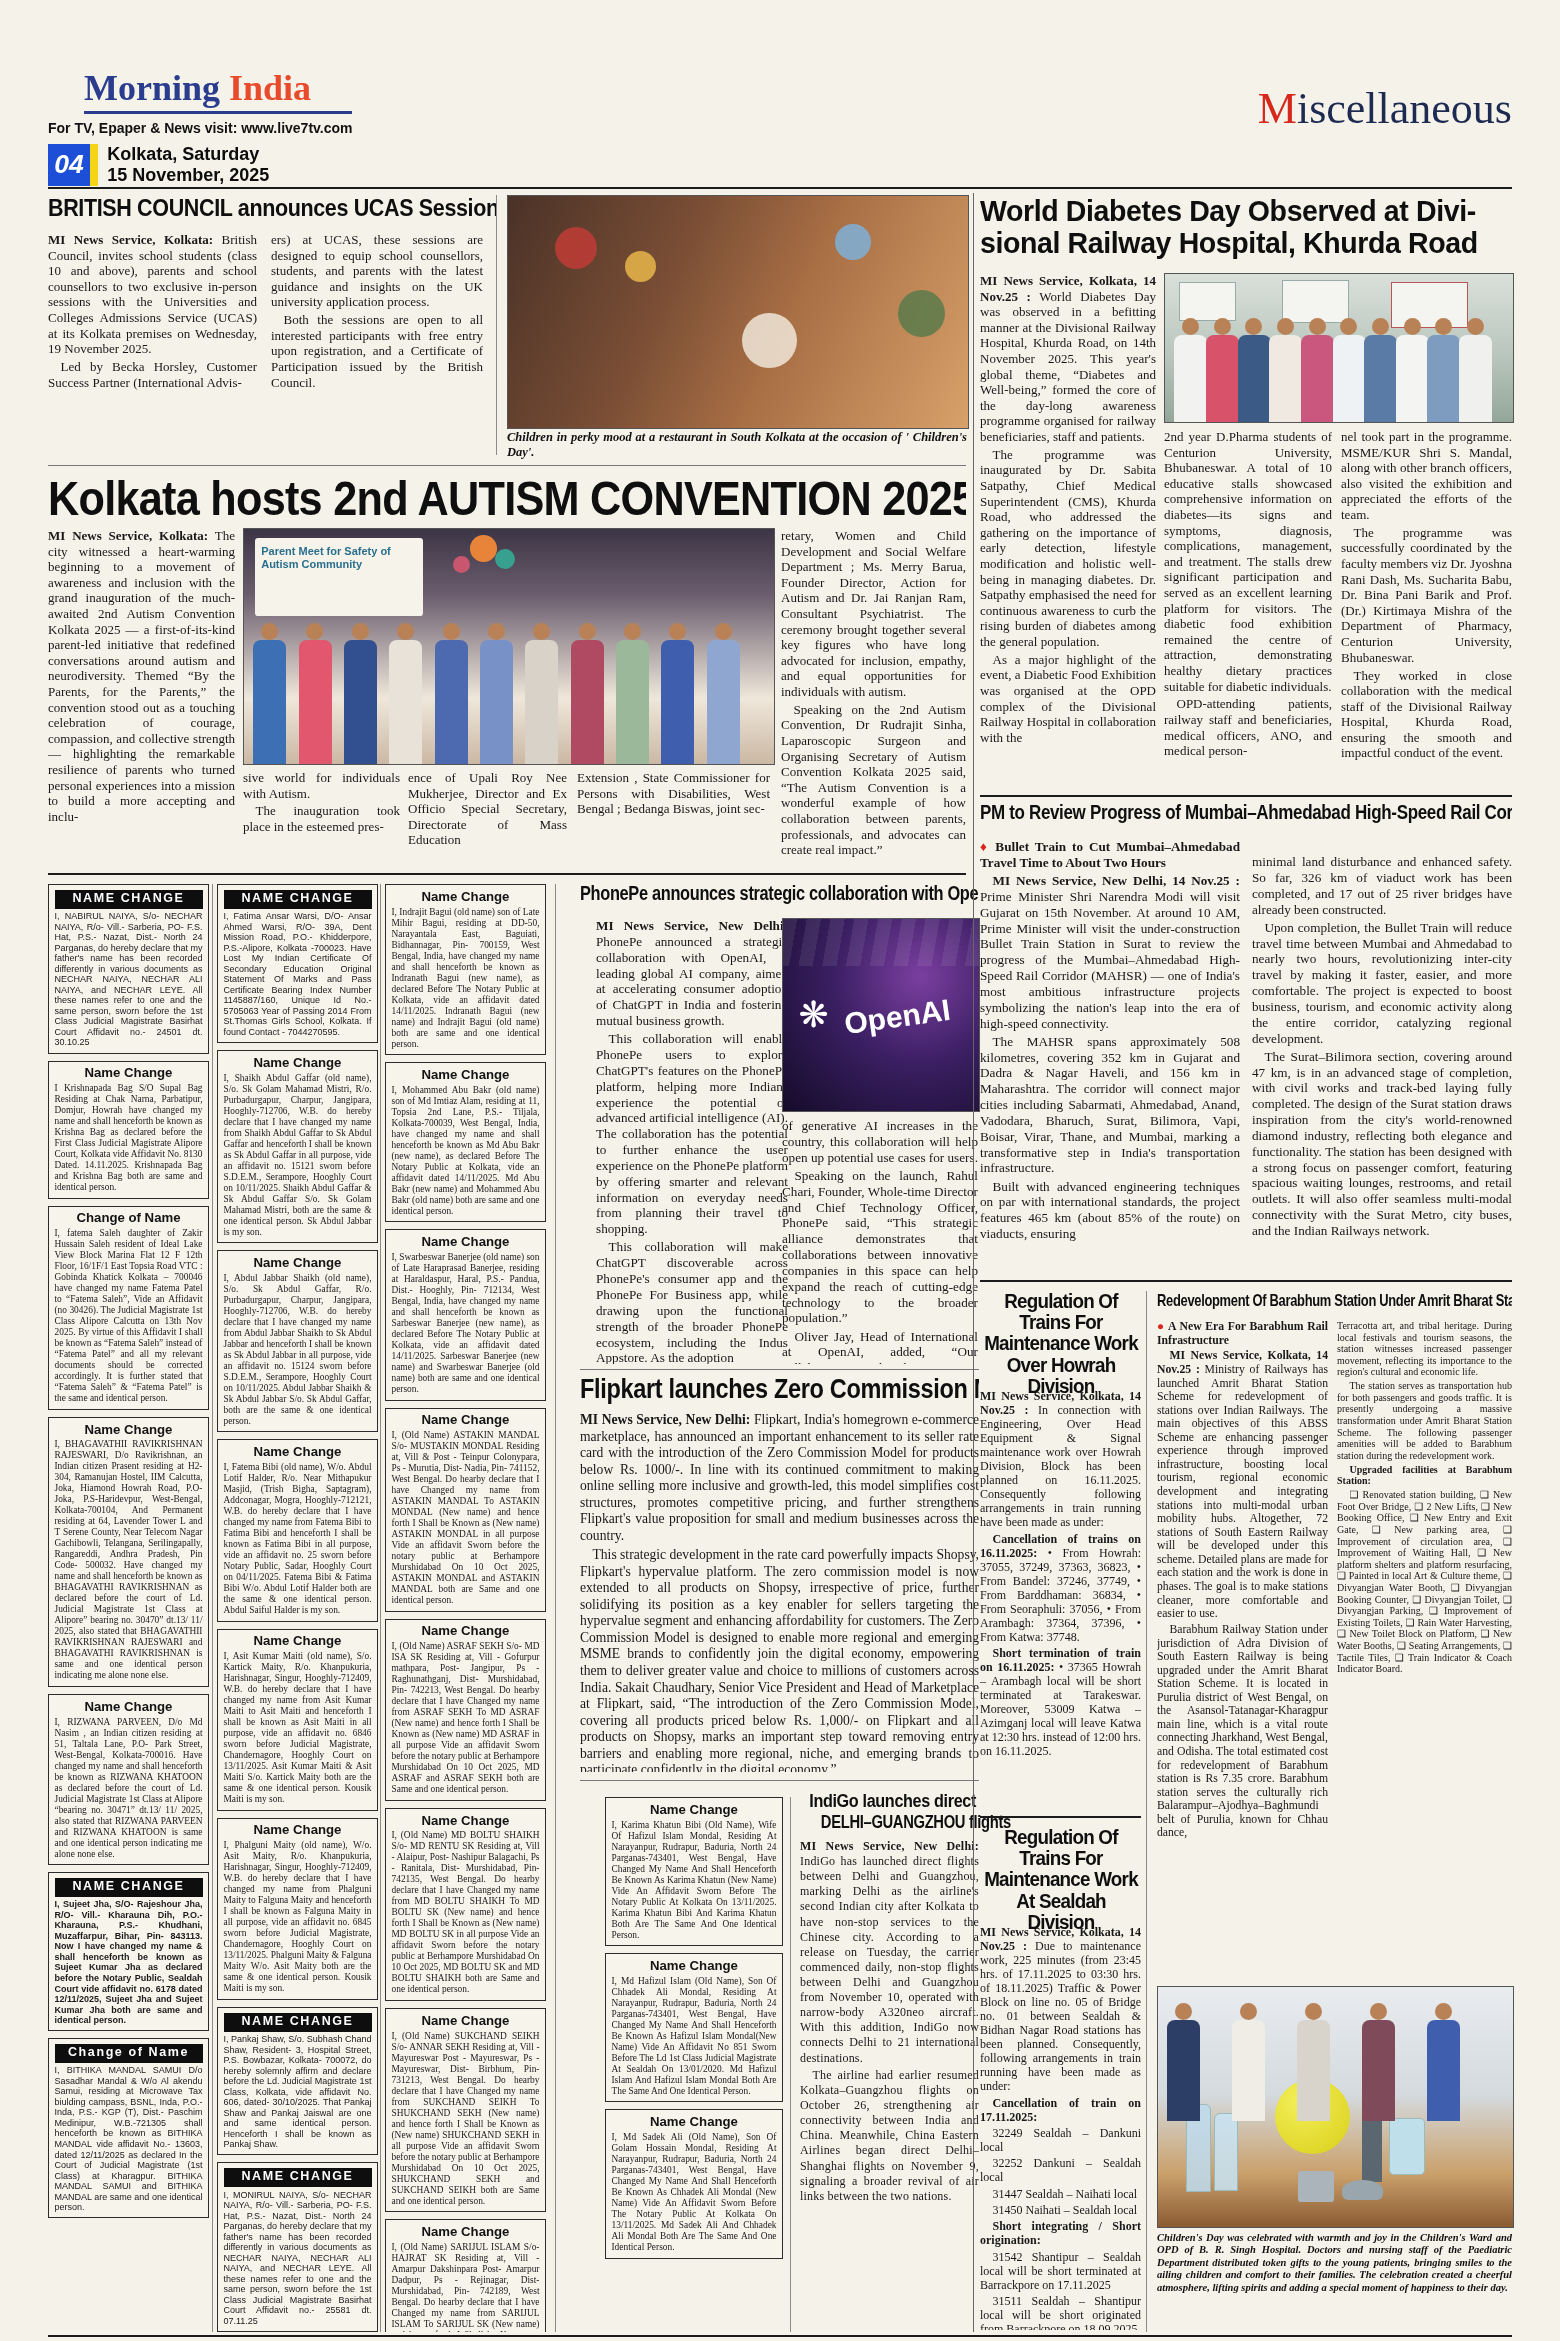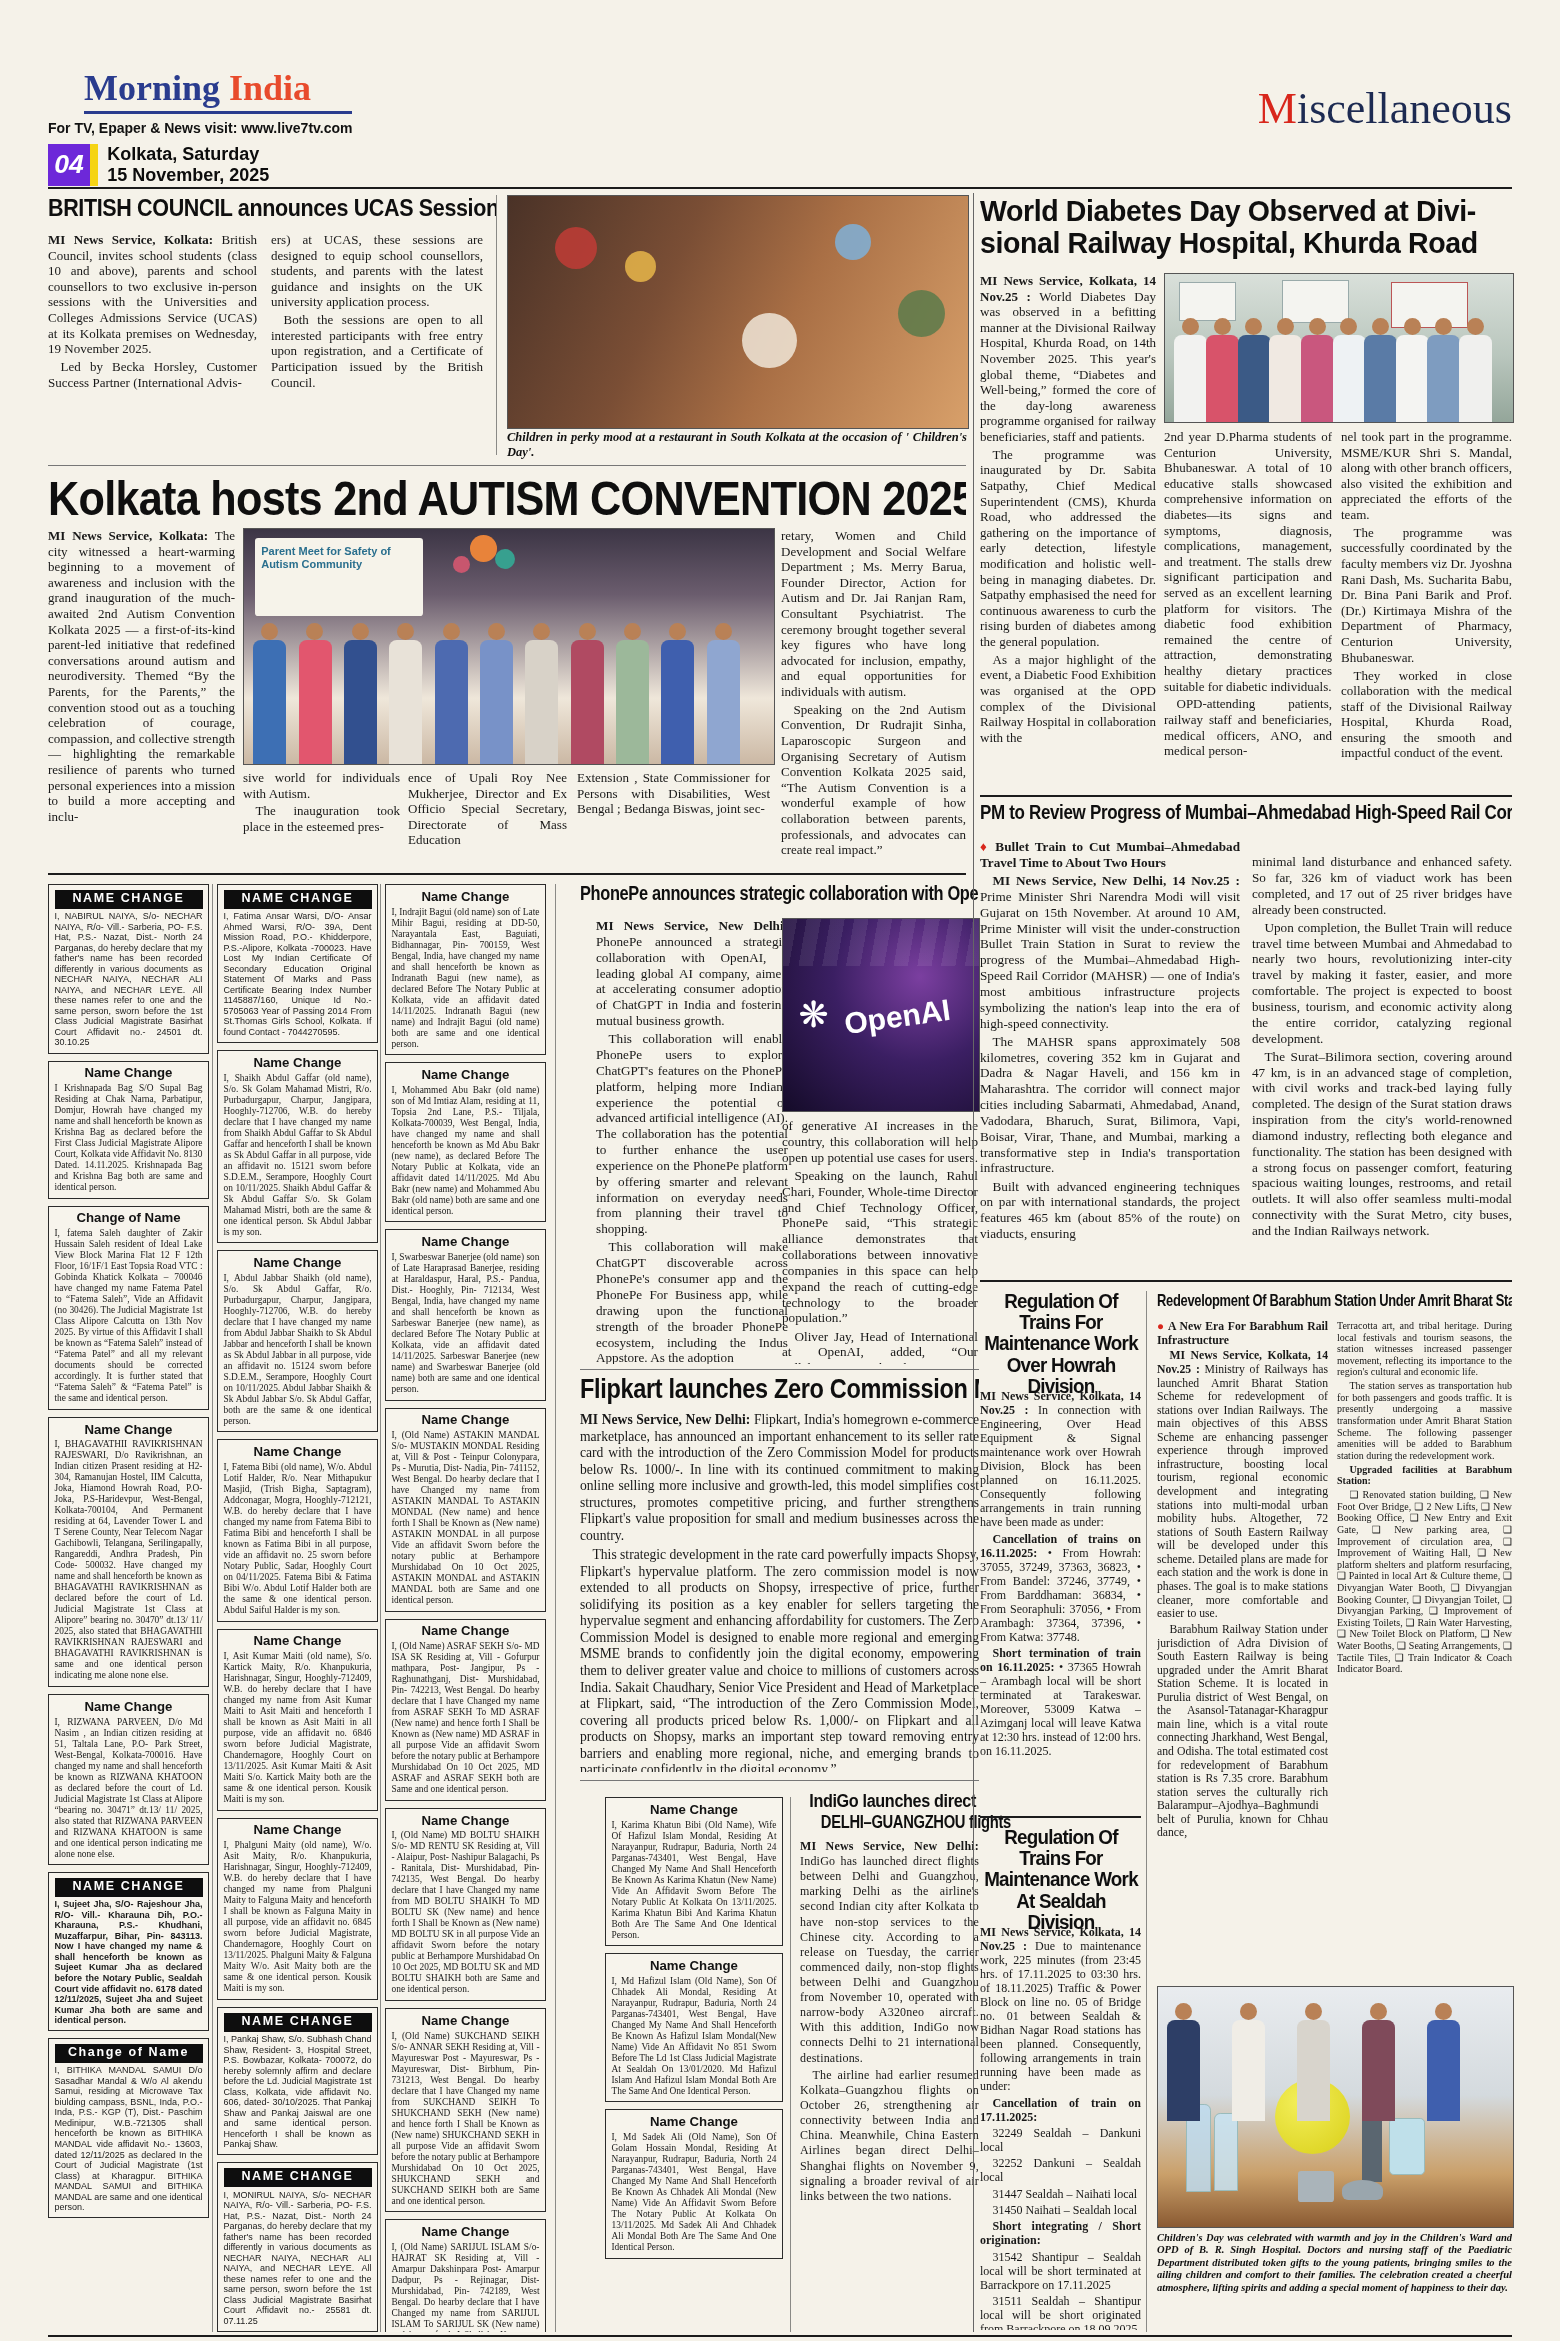--- a/index.html
+++ b/index.html
@@ -14,21 +14,21 @@
   .cols p{margin:0 0 2.3px 0;text-indent:12.5px;}
   .cols p:first-child{text-indent:0;}
   .cols b{font-family:"Liberation Serif",serif;}
   .red{color:#d8271c;}
   .caption{font-weight:700;font-style:italic;line-height:1.18;color:#101010;text-align:justify;}
   
   #logo{font-family:"Liberation Serif",serif;font-weight:700;font-size:36px;line-height:1;
         border-bottom:3.1px solid #2a3c8e;padding-bottom:4.7px;margin-left:36px;}
   #logo .p1{color:#2a3c8e;} #logo .p2{color:#e84b2c;}
   #tagline{font-family:"Liberation Sans",sans-serif;font-weight:700;font-size:14px;color:#111;}
-  #pagebox{width:42px;height:42px;background:#6d28d9;color:#fff;font-family:"Liberation Sans",sans-serif;
+  #pagebox{width:42px;height:42px;background:#1d4ed8;color:#fff;font-family:"Liberation Sans",sans-serif;
            font-weight:700;font-style:italic;font-size:26.5px;display:flex;align-items:center;justify-content:center;}
   #pagebar{width:7.8px;height:42px;background:#f5d414;}
   .dateline{font-family:"Liberation Sans",sans-serif;font-weight:700;font-size:18px;line-height:1.18;color:#0c0c0c;}
   #section-title{font-family:"Liberation Serif",serif;font-size:44px;color:#1d2b52;line-height:1;}
   
   .adcol{position:absolute;overflow:hidden;}
   .ad{border:1.6px solid #2b2b2b;padding:4.7px 5.5px;margin-bottom:7px;background:#f7f4ec;}
   .ad-h{text-align:center;font-family:"Liberation Sans",sans-serif;font-weight:700;font-size:13.2px;
         color:#141414;margin-bottom:2.3px;line-height:1.1;}
   .ad-h.bar{background:#0e0e0e;color:#fff;letter-spacing:1.6px;font-size:12.5px;padding:2.3px 0 3.1px;}

